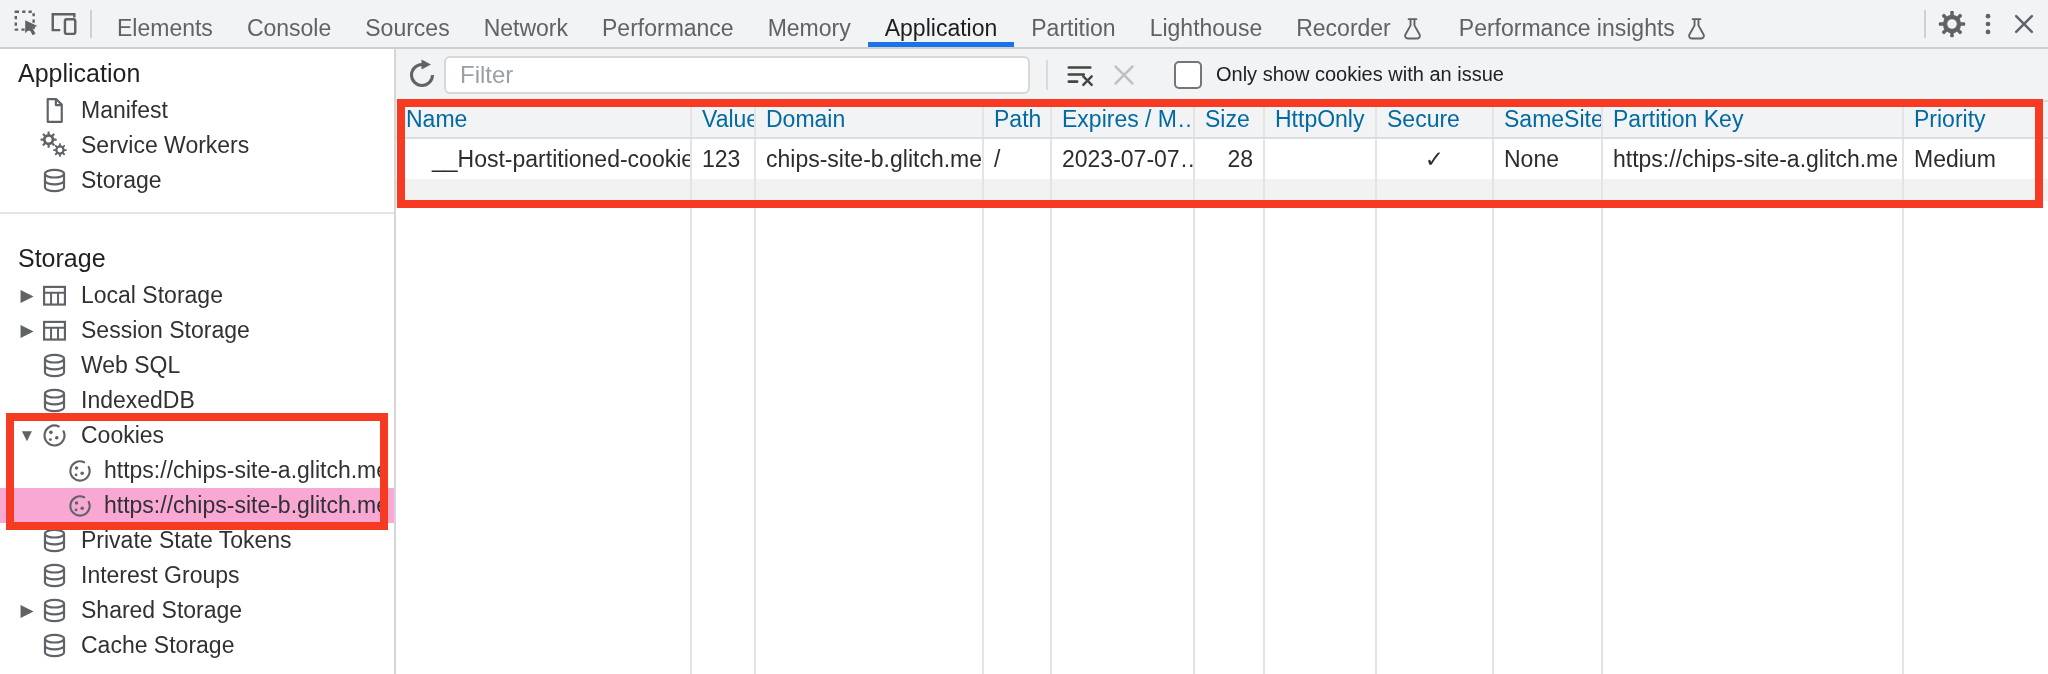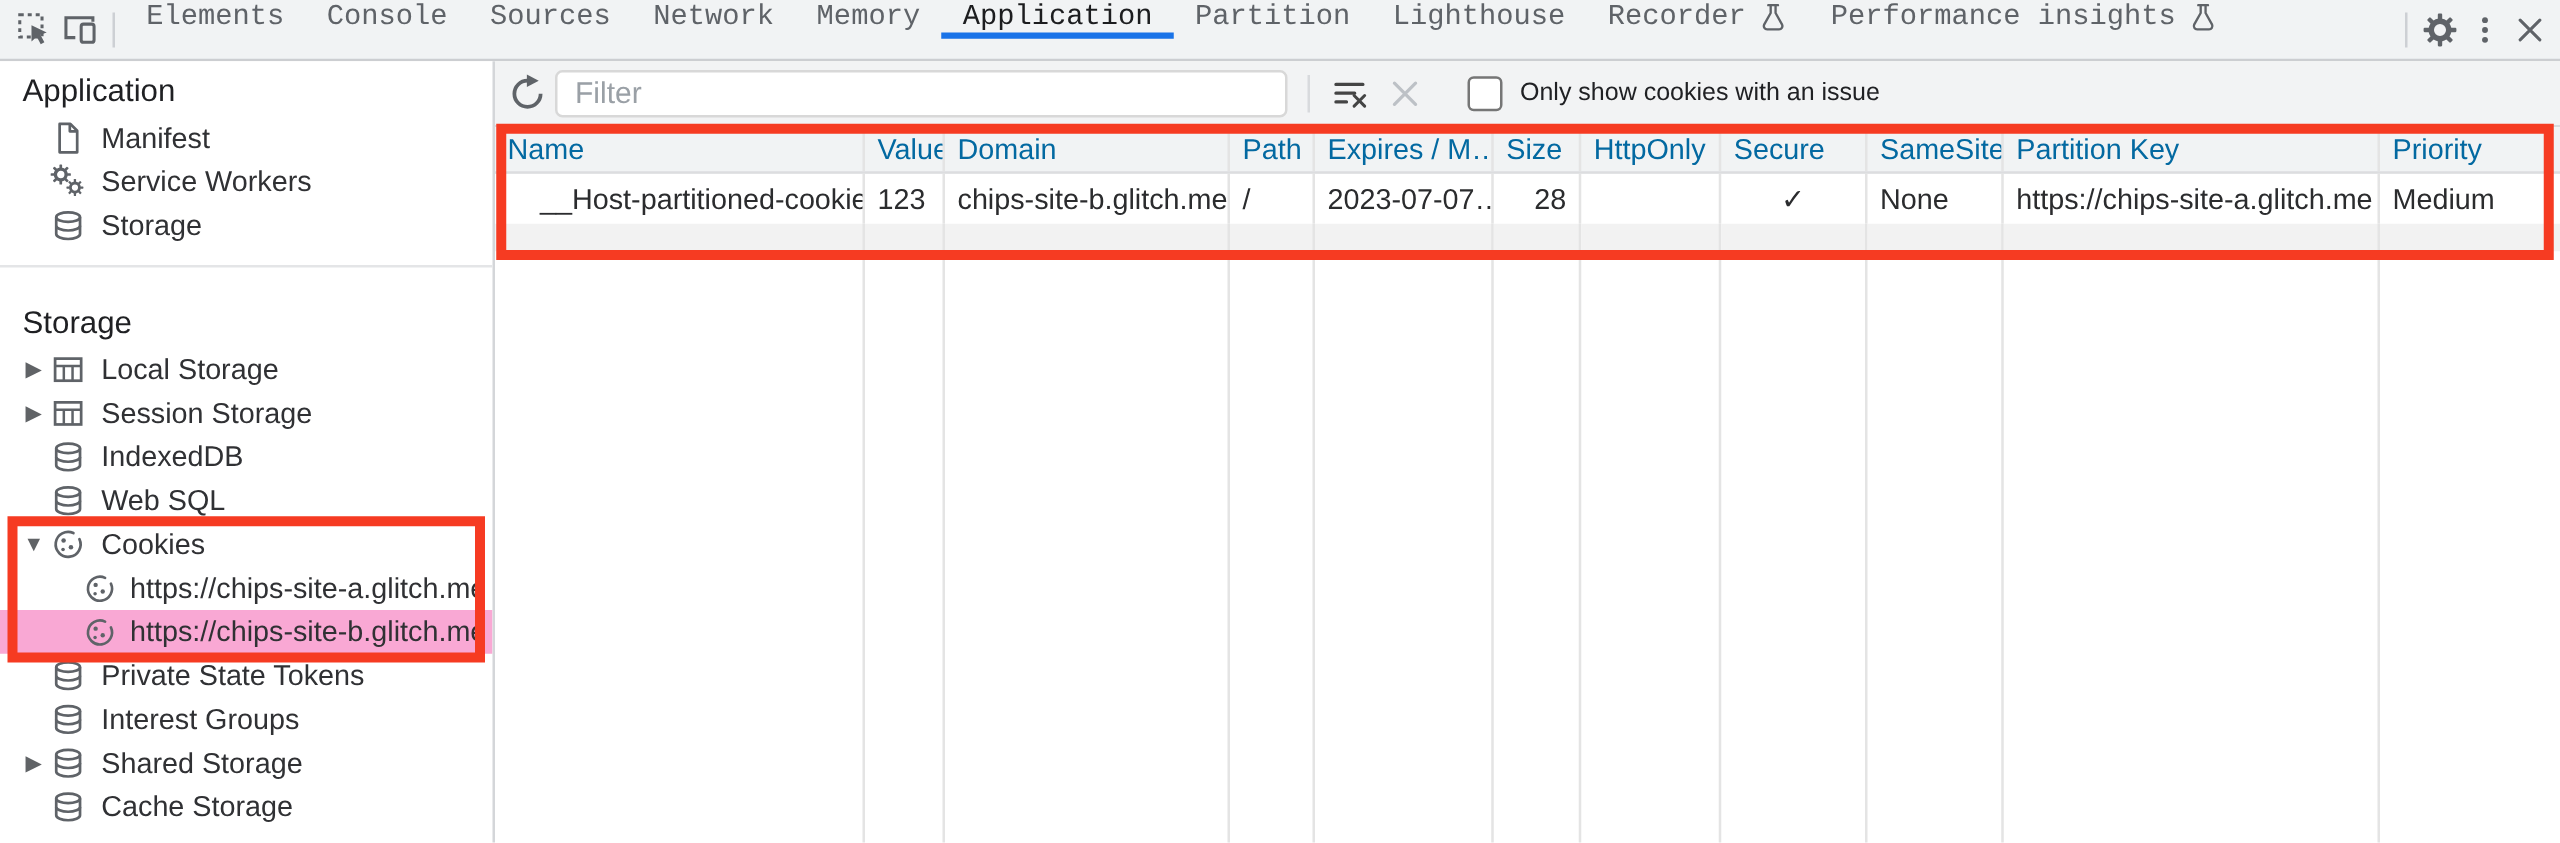--- a/index.html
+++ b/index.html
@@ -6,21 +6,21 @@
   html,body { width:2048px; height:674px; overflow:hidden; background:#fff;
     font-family:"Liberation Sans", sans-serif; -webkit-font-smoothing:antialiased; }
   .icz { color:#5f6368; display:block; }
 
   
   .tabbar { position:absolute; left:0; top:0; width:2048px; height:49px;
     background:#f1f3f4; border-bottom:2px solid #ccced1; display:flex; align-items:stretch; }
   .tbtn { width:36px; height:47px; display:flex; align-items:center; justify-content:center; cursor:pointer; }
   .tbtn svg { width:30px; height:30px; }
   .vsep { width:2px; height:28px; background:#cdd0d4; align-self:center; margin:0 8px; }
-  .tabs { display:flex; align-items:flex-start;font-family:Liberation Mono, monospace; }
+  .tabs { display:flex; align-items:flex-end; }
   .tab { display:flex; align-items:center; gap:9px; padding:0 17px; font-size:23px; color:#5f6368;
     border-bottom:5px solid transparent; cursor:pointer; white-space:nowrap; }
   .tab.selected { color:#1c1d1f; border-bottom-color:#1a73e8; }
   .tab svg { width:25px; height:25px; }
   .tb-right { margin-left:auto; display:flex; align-items:stretch; padding-right:6px; }
   .tbtn.r svg { width:28px; height:28px; }
 
   
   .content { position:absolute; left:0; top:49px; width:2048px; height:625px; display:flex; }
 
@@ -163,20 +163,21 @@
     <svg class="icz">
         <use href="#i-device"></use>
       </svg>
   </div>
   <div class="vsep"></div>
   <div class="tabs">
     <div class="tab">Elements</div>
     <div class="tab">Console</div>
     <div class="tab">Sources</div>
     <div class="tab">Network</div>
+    <div class="tab">Performance</div>
     <div class="tab">Memory</div>
     <div class="tab selected">Application</div>
     <div class="tab">Partition</div>
     <div class="tab">Lighthouse</div>
     <div class="tab">
       <span>Recorder</span>
       <svg class="icz">
           <use href="#i-flask"></use>
         </svg>
     </div>
@@ -248,28 +249,28 @@
       <svg class="icz">
           <use href="#i-table"></use>
         </svg>
       <span class="slabel">Session Storage</span>
     </div>
     <div class="sitem">
       <span class="exp"></span>
       <svg class="icz">
           <use href="#i-db"></use>
         </svg>
+      <span class="slabel">Web SQL</span>
+    </div>
+    <div class="sitem">
+      <span class="exp"></span>
+      <svg class="icz">
+          <use href="#i-db"></use>
+        </svg>
       <span class="slabel">IndexedDB</span>
-    </div>
-    <div class="sitem">
-      <span class="exp"></span>
-      <svg class="icz">
-          <use href="#i-db"></use>
-        </svg>
-      <span class="slabel">Web SQL</span>
     </div>
     <div class="sitem">
       <span class="exp">▼</span>
       <svg class="icz">
           <use href="#i-cookie"></use>
         </svg>
       <span class="slabel">Cookies</span>
     </div>
     <div class="sitem sub">
       <svg class="icz">

